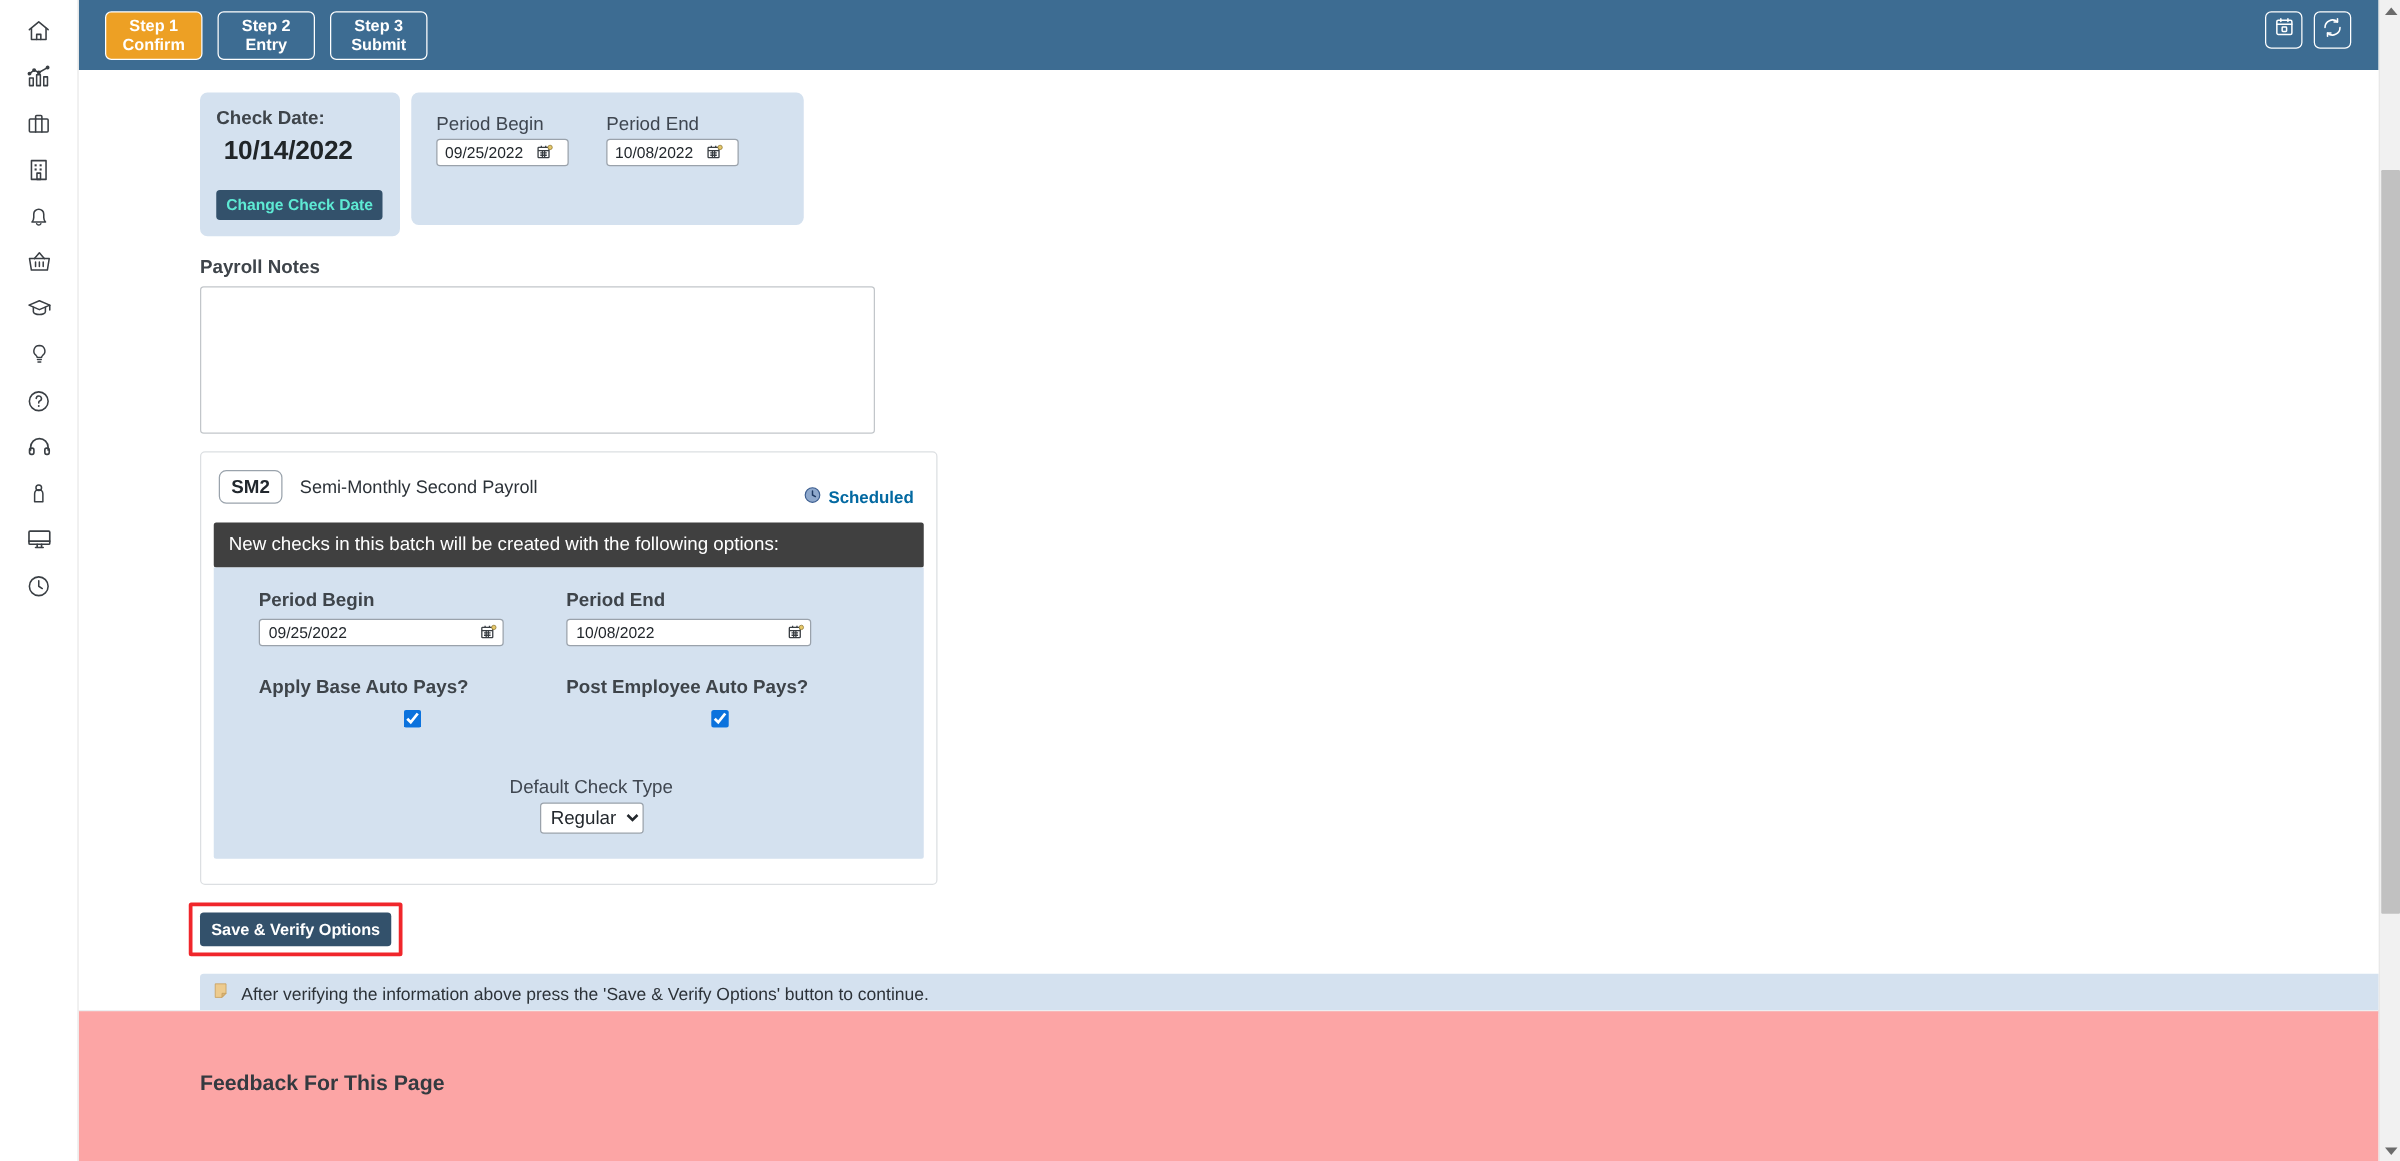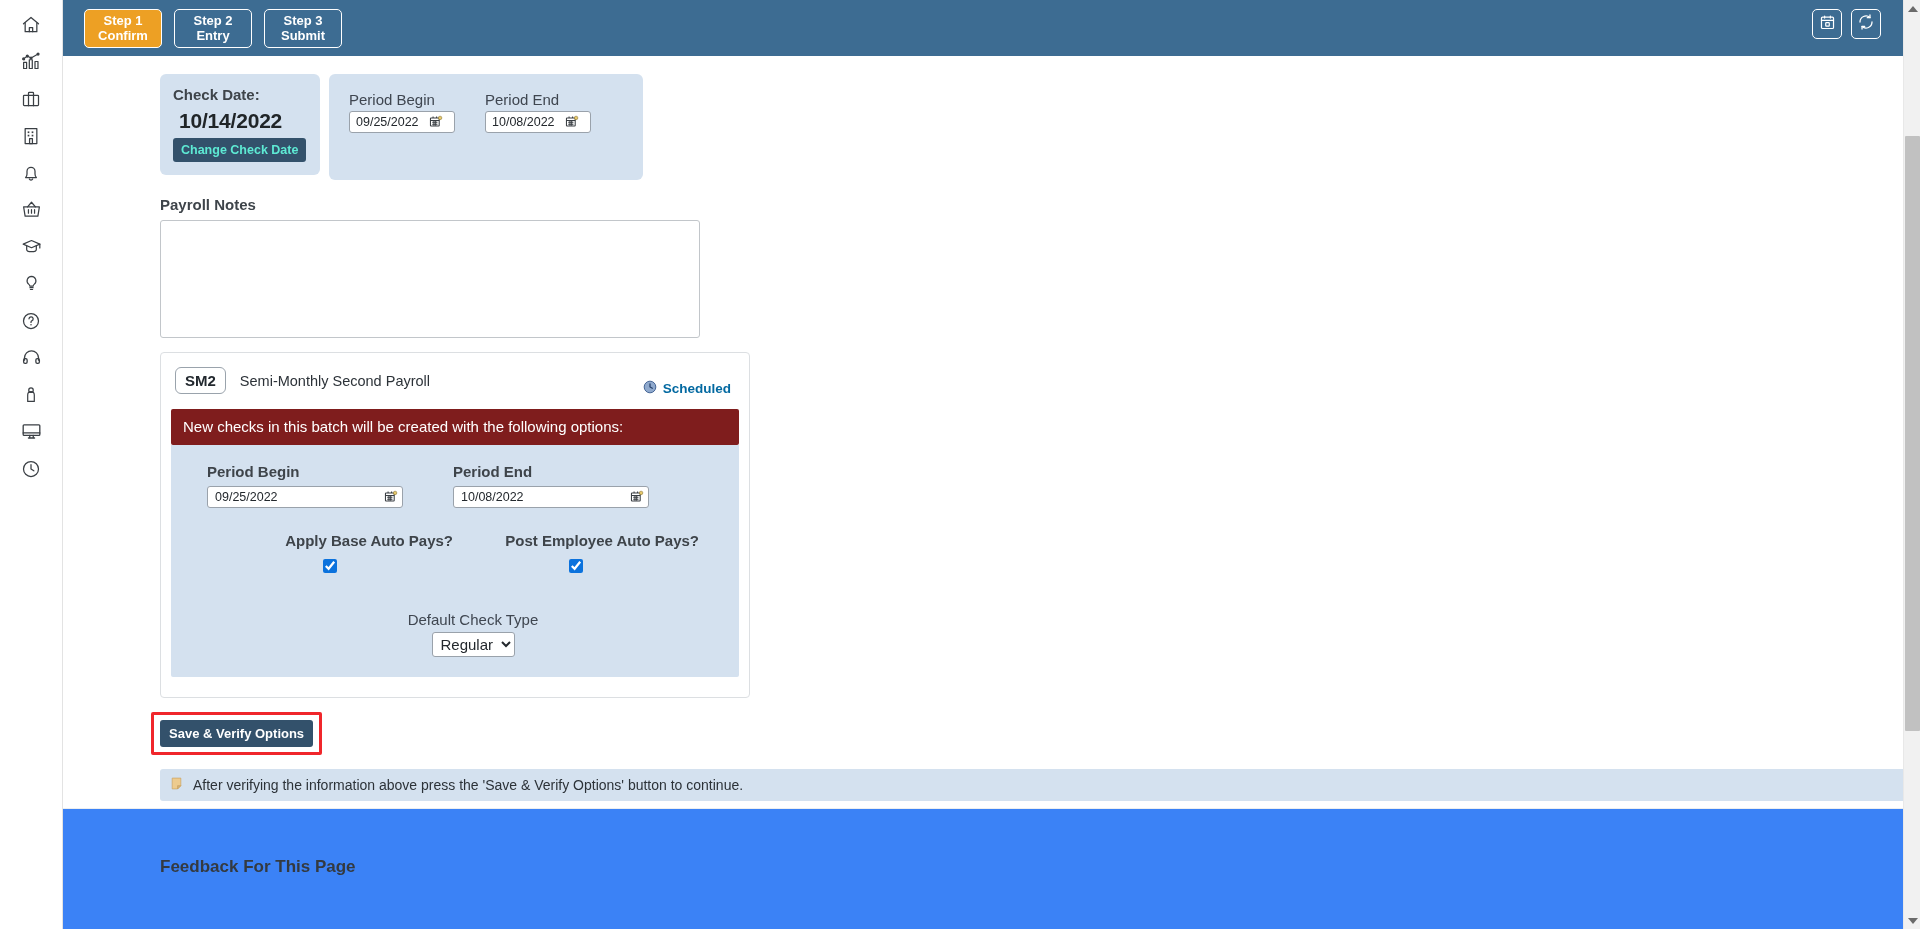--- a/index.html
+++ b/index.html
@@ -139,21 +139,21 @@
     font-size: 15px;
     font-weight: bold;
     color: #3e444a;
     margin-bottom: 6px;
   }
   .check-date-value {
     font-size: 21px;
     font-weight: bold;
     color: #202528;
     letter-spacing: -0.2px;
-    margin-bottom: 5px;
+    margin-bottom: 19px;
     padding-left: 6px;
   }
   .btn-dark {
     background: #33516b;
     color: #5eead4;
     border: none;
     border-radius: 3px;
     font-size: 12.5px;
     font-weight: bold;
     padding: 5px 8px;
@@ -252,21 +252,21 @@
     display: flex;
     align-items: center;
     gap: 6px;
     font-size: 13.5px;
     font-weight: bold;
     color: #0369a1;
   }
 
   .options-bar {
     margin: 15px 10px 0 10px;
-    background: #7f1d1d;
+    background: #404040;
     color: #ffffff;
     font-size: 15px;
     padding: 9px 0 10px 12px;
     border-radius: 2px;
   }
   .options-body {
     margin: 0 10px;
     background: #d4e1ef;
     padding: 18px 0 20px 0;
     border-radius: 0 0 2px 2px;
@@ -301,21 +301,21 @@
     background: transparent;
     width: 168px;
     font-family: "Liberation Sans", sans-serif;
   }
 
   .opt-row2 { margin-top: 24px; }
   .opt-check-col {
     width: 246px;
     text-align: center;
   }
-  .opt-check-col .opt-label { text-align: right; }
+  .opt-check-col .opt-label { text-align: left; }
   .chk {
     width: 14px; height: 14px;
     accent-color: #0b72dd;
     cursor: pointer;
     margin: 4px 0 0 0;
   }
 
   .default-type {
     margin-top: 34px;
     text-align: center;
@@ -380,21 +380,21 @@
     width: 1790px;
     height: 1px;
     background: #e2e5e8;
   }
 
   
   .footer {
     position: absolute;
     left: 0; right: 0; bottom: 0;
     height: 121px;
-    background: #3b82f6;
+    background: #fca5a5;
     border-top: 1px solid #eceef0;
   }
   .feedback-title {
     position: absolute;
     left: 97px;
     top: 48px;
     font-size: 17px;
     font-weight: bold;
     color: #343a40;
   }

